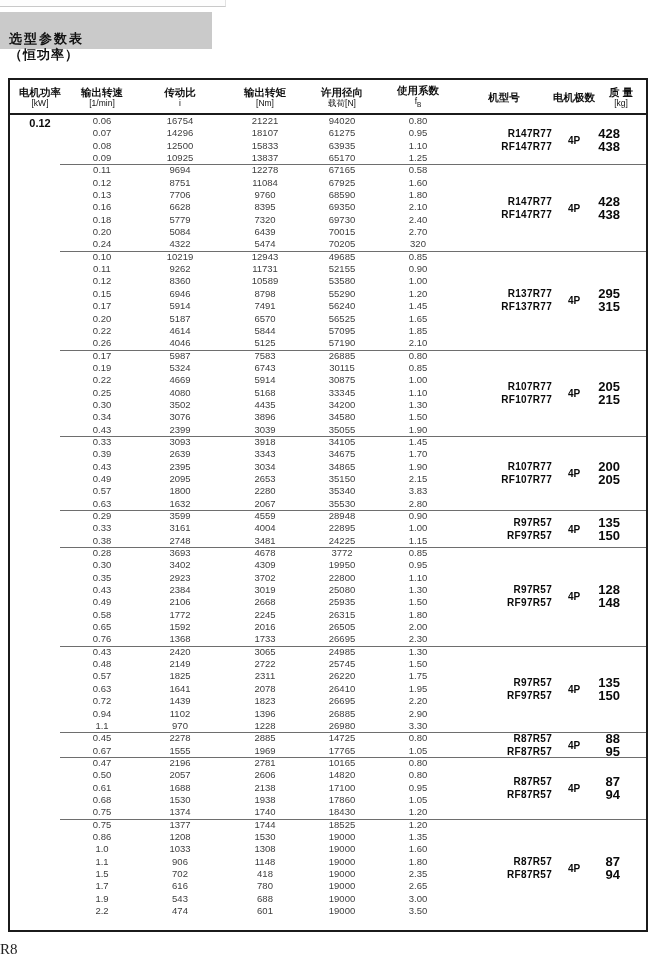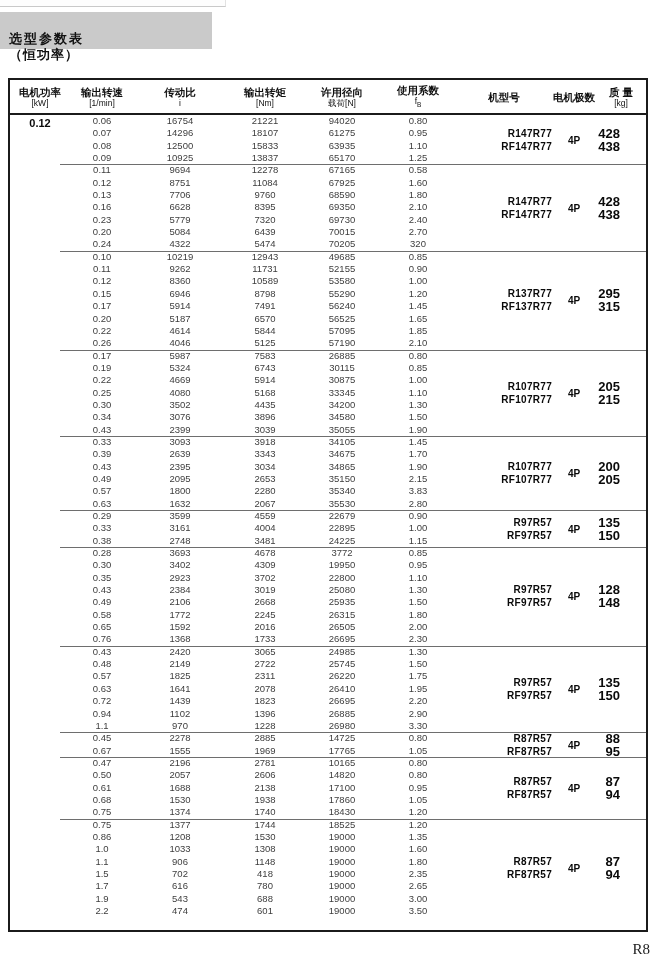--- a/index.html
+++ b/index.html
@@ -61,21 +61,21 @@
   .poles-block{
     position:absolute;left:542px;top:50%;transform:translateY(-50%);
     width:44px;text-align:center;font-weight:bold;font-size:10px;color:#0a0a0a;
   }
   .mass-block{
     position:absolute;left:566px;top:50%;transform:translateY(-50%);
     width:44px;text-align:right;font-weight:bold;font-size:13px;line-height:13px;
     color:#0a0a0a;
   }
   .footer{
-    position:absolute;left:0;top:941px;width:650px;text-align:right;
+    position:absolute;left:0;top:941px;width:650px;text-align:left;
     font-family:"Liberation Serif",serif;font-size:15px;color:#222;
   }
 </style>
 </head>
 <body>
 
 <div class="top-strip"></div>
 
 <div class="title-box">
   <div class="t1">选型参数表</div>
@@ -192,21 +192,21 @@
         <div class="row">
           <div class="cell"></div>
           <div class="cell">0.16</div>
           <div class="cell">6628</div>
           <div class="cell">8395</div>
           <div class="cell">69350</div>
           <div class="cell">2.10</div>
         </div>
         <div class="row">
           <div class="cell"></div>
-          <div class="cell">0.23</div>
+          <div class="cell">0.18</div>
           <div class="cell">5779</div>
           <div class="cell">7320</div>
           <div class="cell">69730</div>
           <div class="cell">2.40</div>
         </div>
         <div class="row">
           <div class="cell"></div>
           <div class="cell">0.20</div>
           <div class="cell">5084</div>
           <div class="cell">6439</div>
@@ -431,21 +431,21 @@
           <div>200</div>
           <div>205</div>
         </div>
       </div>
       <div class="group">
         <div class="row">
           <div class="cell"></div>
           <div class="cell">0.29</div>
           <div class="cell">3599</div>
           <div class="cell">4559</div>
-          <div class="cell">22679</div>
+          <div class="cell">28948</div>
           <div class="cell">0.90</div>
         </div>
         <div class="row">
           <div class="cell"></div>
           <div class="cell">0.33</div>
           <div class="cell">3161</div>
           <div class="cell">4004</div>
           <div class="cell">22895</div>
           <div class="cell">1.00</div>
         </div>

